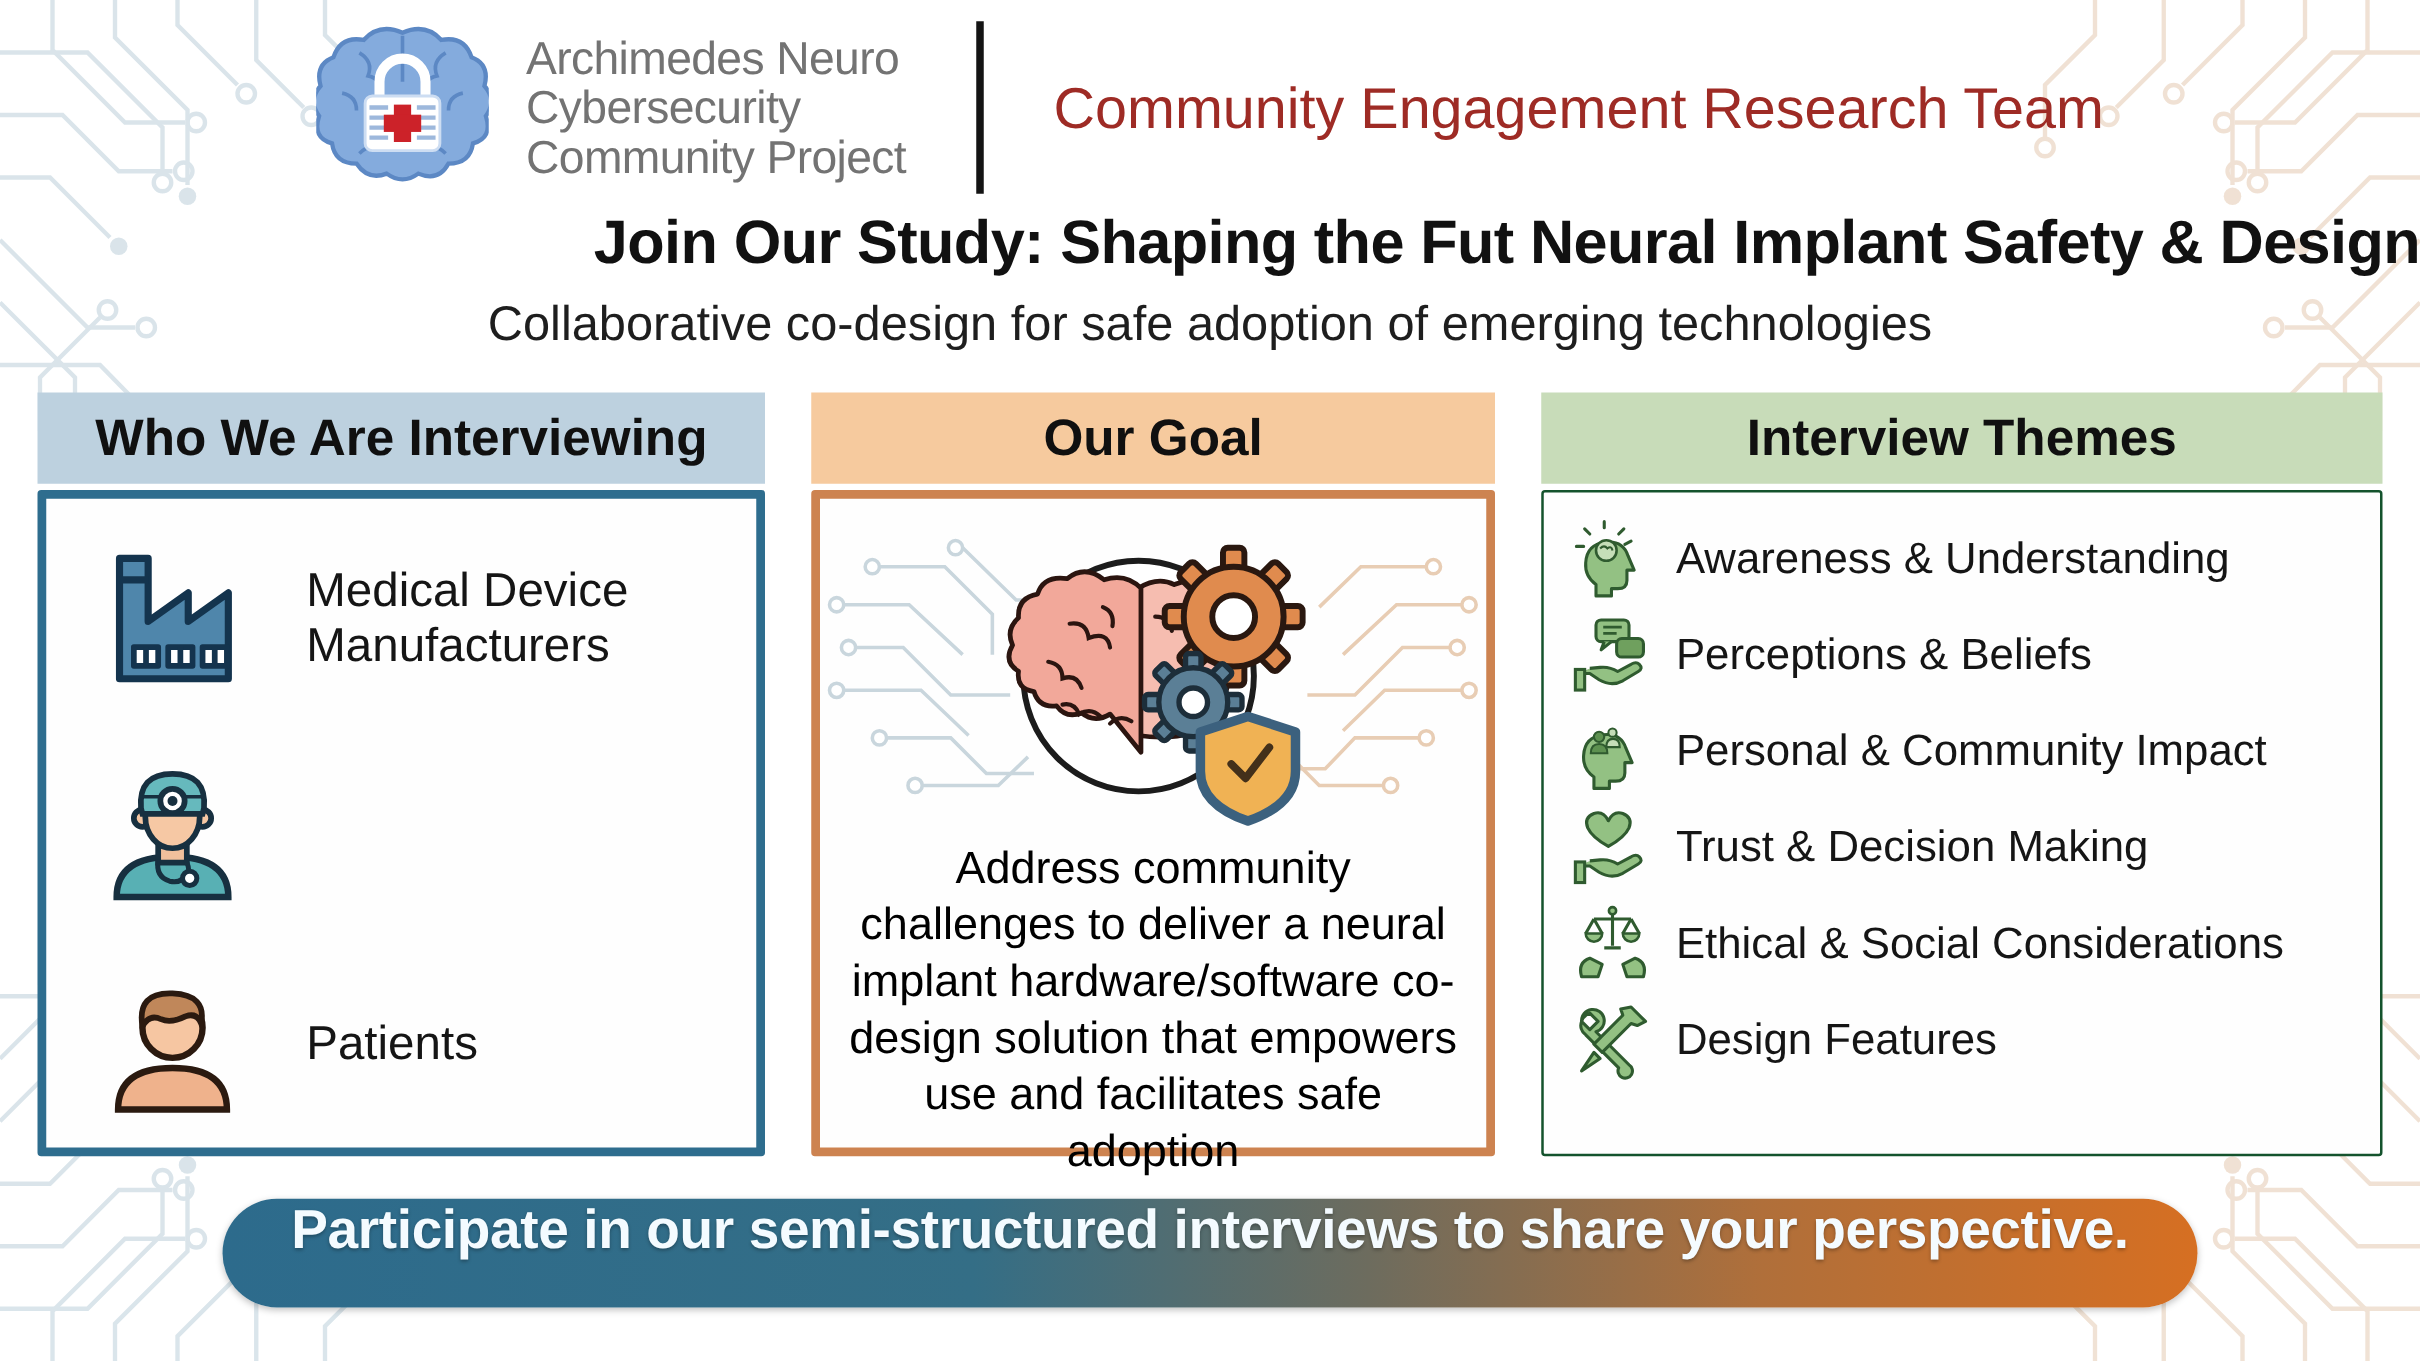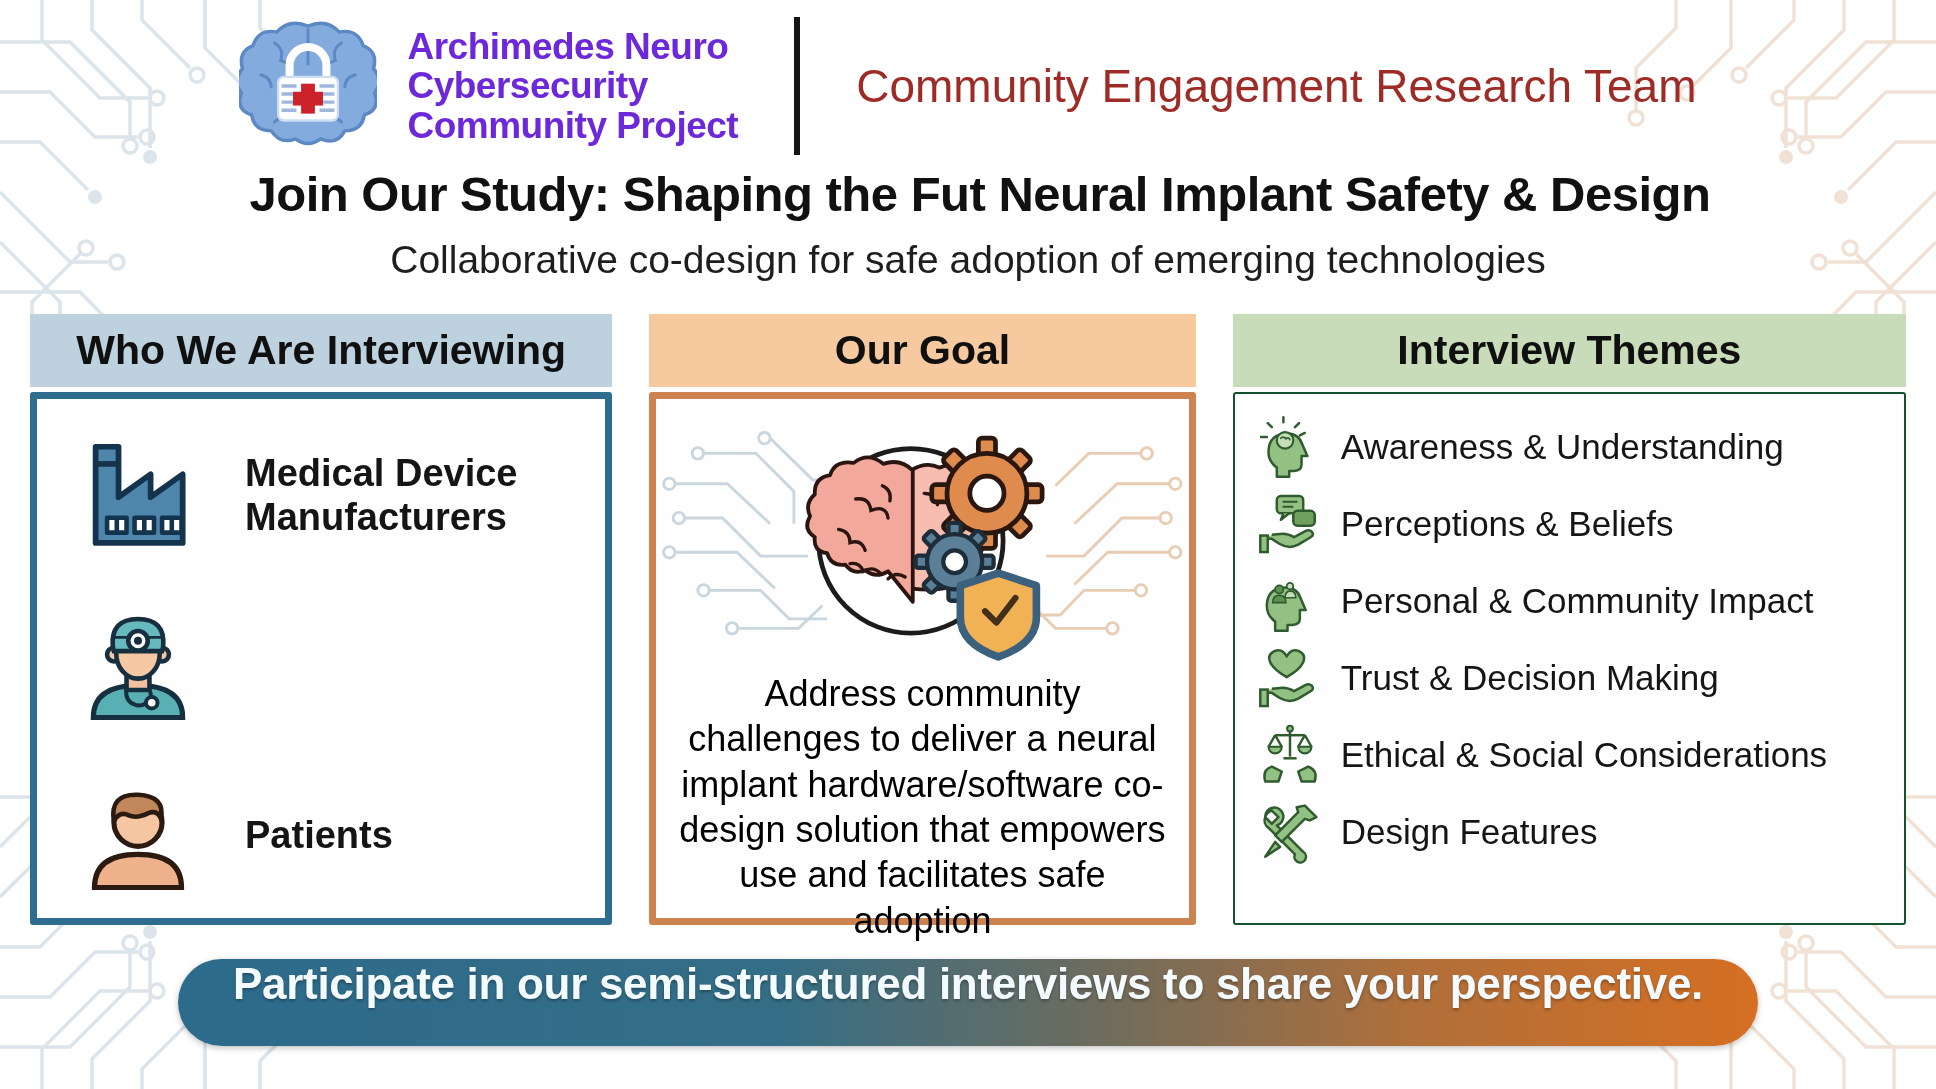--- a/index.html
+++ b/index.html
@@ -19,26 +19,26 @@
   .corner.br { bottom:0; right:0; color:#e4cab2; transform:scale(-1,-1); }
 
   .content { position:relative; z-index:2; }
 
   
   .top-header {
     display:flex; align-items:center; justify-content:center;
     gap:30px; padding-top:12px; height:160px;
   }
   .logo-mark { width:138px; height:138px; flex:0 0 auto; }
-  .logo-text { font-weight:bold; font-size:37px; line-height:1.06; color:#6d28d9; letter-spacing:-0.5px; }
+  .logo-text { font-weight:normal; font-size:37px; line-height:1.06; color:#737373; letter-spacing:-0.5px; }
   .header-divider { width:6px; height:138px; background:#141414; margin:0 26px; }
   .team-name { font-size:46px; color:#9e2b25; letter-spacing:0; }
 
   
-  .title { text-align:center; font-size:49px; font-weight:bold; margin-top:6px; letter-spacing:-0.5px;padding-left:24px; }
+  .title { text-align:right; font-size:49px; font-weight:bold; margin-top:6px; letter-spacing:-0.5px;padding-left:24px; }
   .subtitle { text-align:center; font-size:39px; margin-top:16px; color:#1e1e1e; }
 
   
   .columns { display:flex; justify-content:center; gap:37px; margin-top:32px; padding:0 30px; }
   .column { display:flex; flex-direction:column; }
   .column.who    { width:588px; }
   .column.goal   { width:552px; }
   .column.themes { width:680px; }
   .col-header {
     height:73px; display:flex; align-items:center; justify-content:center;
@@ -47,21 +47,21 @@
   .who    .col-header { background:#bdd1df; }
   .goal   .col-header { background:#f6ca9e; }
   .themes .col-header { background:#c8dcb9; }
   .col-box { margin-top:5px; background:#fefefe; height:533px; border-radius:3px; }
   .who    .col-box { border:7px solid #2e6d8e; }
   .goal   .col-box { border:7px solid #cd8350; }
   .themes .col-box { border:2px solid #14532d; }
 
   
   .who-rows { padding:34px 34px 0 38px; display:flex; flex-direction:column; gap:44px; }
-  .who-row { display:flex; align-items:center; gap:44px;font-weight:bold; }
+  .who-row { display:flex; align-items:center; gap:44px; }
   .who-icon { width:126px; height:126px; flex:0 0 auto; }
   .who-label { font-size:38px; line-height:1.15; color:#151515; }
 
   
   .goal-graphic { width:100%; height:246px; margin-top:16px; display:block; }
   .goal-desc { font-size:36px; line-height:1.26; text-align:center; padding:10px 18px 0 18px; color:#000000; }
 
   
   .theme-rows { padding:20px 18px 0 22px; display:flex; flex-direction:column; gap:11px; }
   .theme-row { display:flex; align-items:center; gap:18px; }

